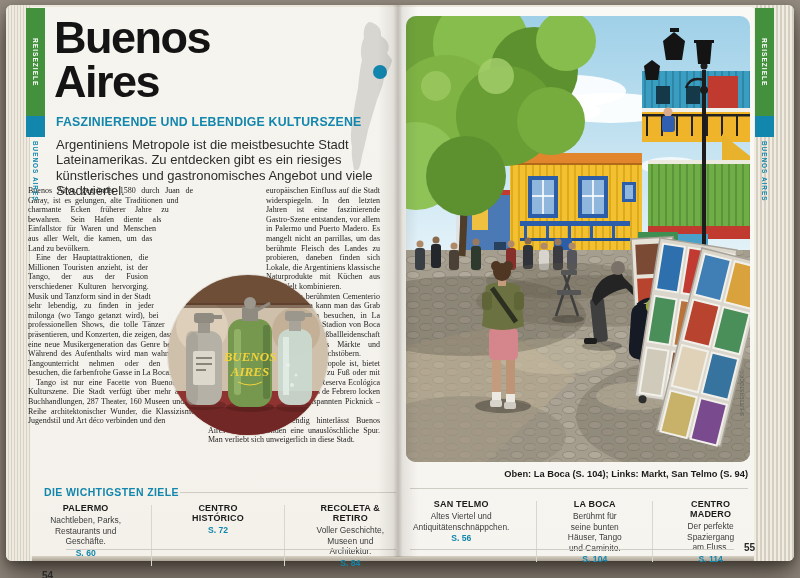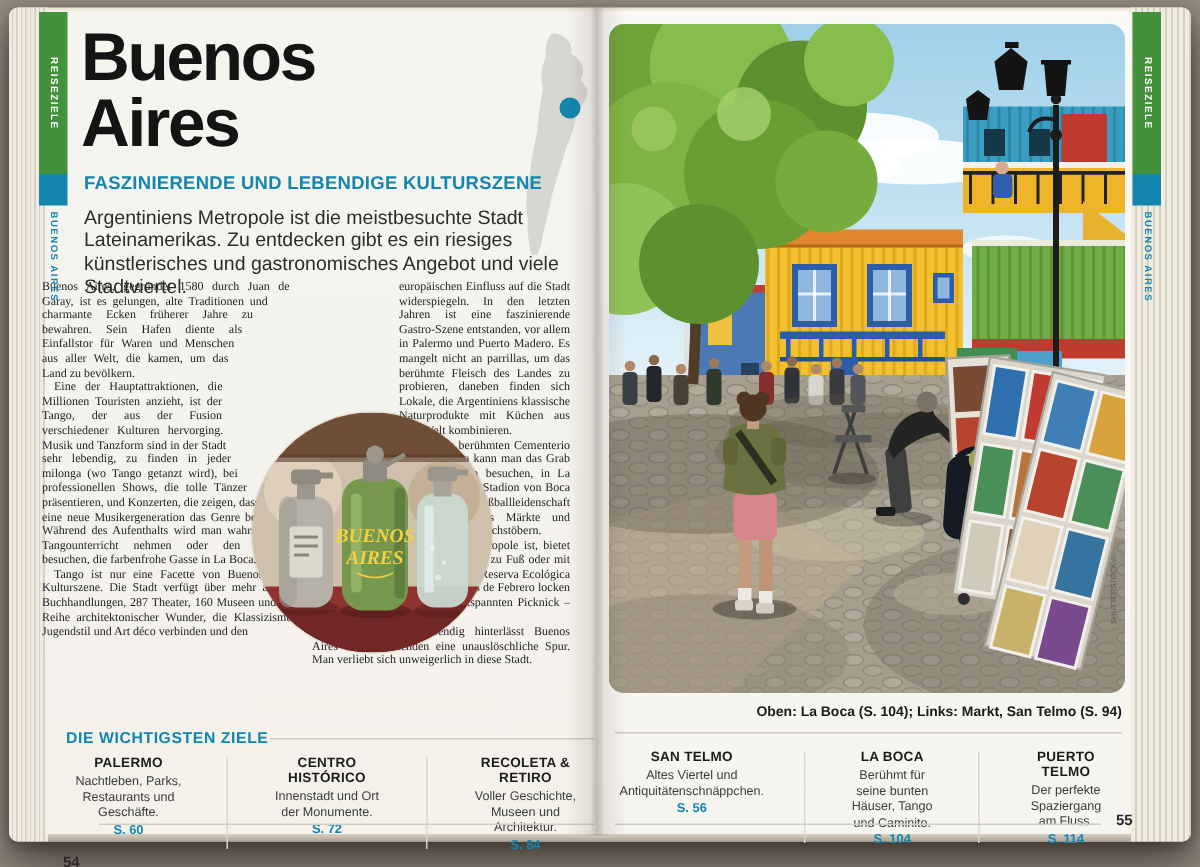--- a/index.html
+++ b/index.html
@@ -146,21 +146,20 @@
 
   <div class="ziele-row" style="left:40px;top:503px;width:356px;">
     <div class="ziele-item">
       <div class="z-name">PALERMO</div>
       <div class="z-desc">Nachtleben, Parks, Restaurants und Geschäfte.</div>
       <div class="z-page" style="color:#1286ad">S. 60</div>
     </div>
     <div class="vdiv"></div>
     <div class="ziele-item">
       <div class="z-name">CENTRO HISTÓRICO</div>
-      <div class="z-desc">Innenstadt und Ort der Monumente.</div>
       <div class="z-page" style="color:#1286ad">S. 72</div>
     </div>
     <div class="vdiv"></div>
     <div class="ziele-item">
       <div class="z-name">RECOLETA &amp; RETIRO</div>
       <div class="z-desc">Voller Geschichte, Museen und Architektur.</div>
       <div class="z-page" style="color:#1286ad">S. 84</div>
     </div>
   </div>
   <div class="hrule" style="left:66px;top:549px;width:330px;"></div>
@@ -419,21 +418,21 @@
       <div class="z-page" style="color:#1286ad">S. 56</div>
     </div>
     <div class="vdiv"></div>
     <div class="ziele-item">
       <div class="z-name">LA BOCA</div>
       <div class="z-desc">Berühmt für seine bunten Häuser, Tango und Caminito.</div>
       <div class="z-page" style="color:#1286ad">S. 104</div>
     </div>
     <div class="vdiv"></div>
     <div class="ziele-item">
-      <div class="z-name">PUERTO TELMO</div>
+      <div class="z-name">CENTRO MADERO</div>
       <div class="z-desc">Der perfekte Spaziergang am Fluss.</div>
       <div class="z-page" style="color:#1286ad">S. 114</div>
     </div>
   </div>
   <div class="hrule" style="left:410px;top:549px;width:324px;"></div>
   <div class="pagenum" style="left:744px;top:542px;">55</div>
 
   <div class="tab tab-cat" style="left:26px;background:#44913d;">
     <span class="vtext">REISEZIELE</span>
   </div>

